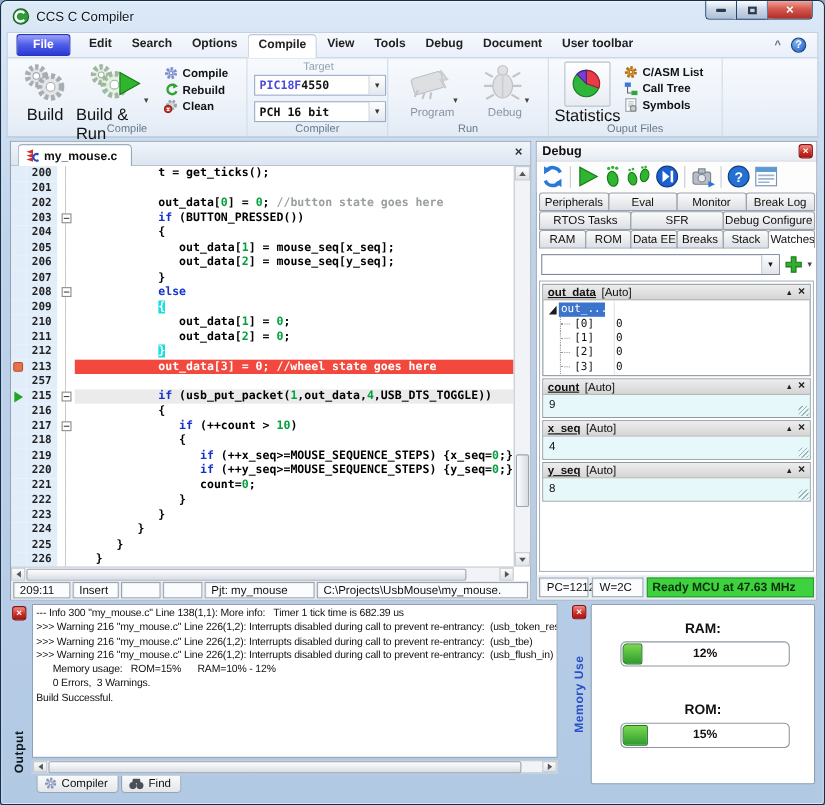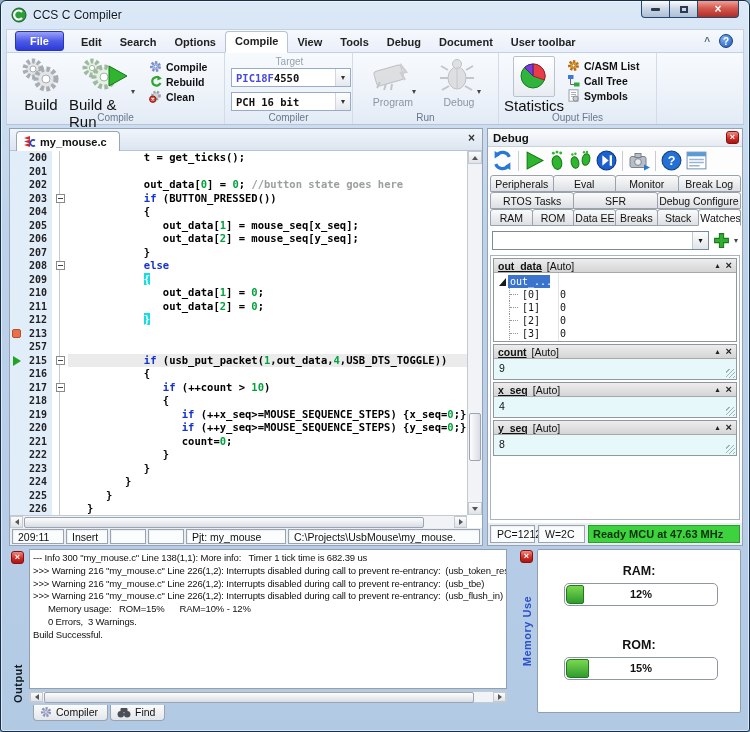--- a/index.html
+++ b/index.html
@@ -159,21 +159,21 @@
       <span class="wb max">
           <span class="glyph-max"></span>
         </span>
       <span class="wb close">
           <span>×</span>
         </span>
     </span>
   </div>
 
   <div class="menubar">
-    <span id="menu-items" style="display:flex;align-items:flex-end;">
+    <span id="menu-items" style="display:flex;align-items:flex-start;">
         <span class="mitem mfile">File</span>
         <span class="mitem">Edit</span>
         <span class="mitem">Search</span>
         <span class="mitem">Options</span>
         <span class="mitem mactive">Compile</span>
         <span class="mitem">View</span>
         <span class="mitem">Tools</span>
         <span class="mitem">Debug</span>
         <span class="mitem">Document</span>
         <span class="mitem">User toolbar</span>
@@ -411,20 +411,21 @@
           <span class="ln">212</span>
           <span class="fc"></span>
           <span class="ct">            <span class="sb">}</span></span>
         </div>
         <div class="cl hl-red">
           <span class="gut">
             <span class="bp"></span>
           </span>
           <span class="ln">213</span>
           <span class="fc"></span>
+          <span class="ct">            <span class="sw">out_data[3] = 0; //wheel state goes here</span></span>
         </div>
         <div class="cl">
           <span class="gut"></span>
           <span class="ln">257</span>
           <span class="fc"></span>
           <span class="ct"></span>
         </div>
         <div class="cl hl-gray">
           <span class="gut">
             <span class="arrow"></span>

